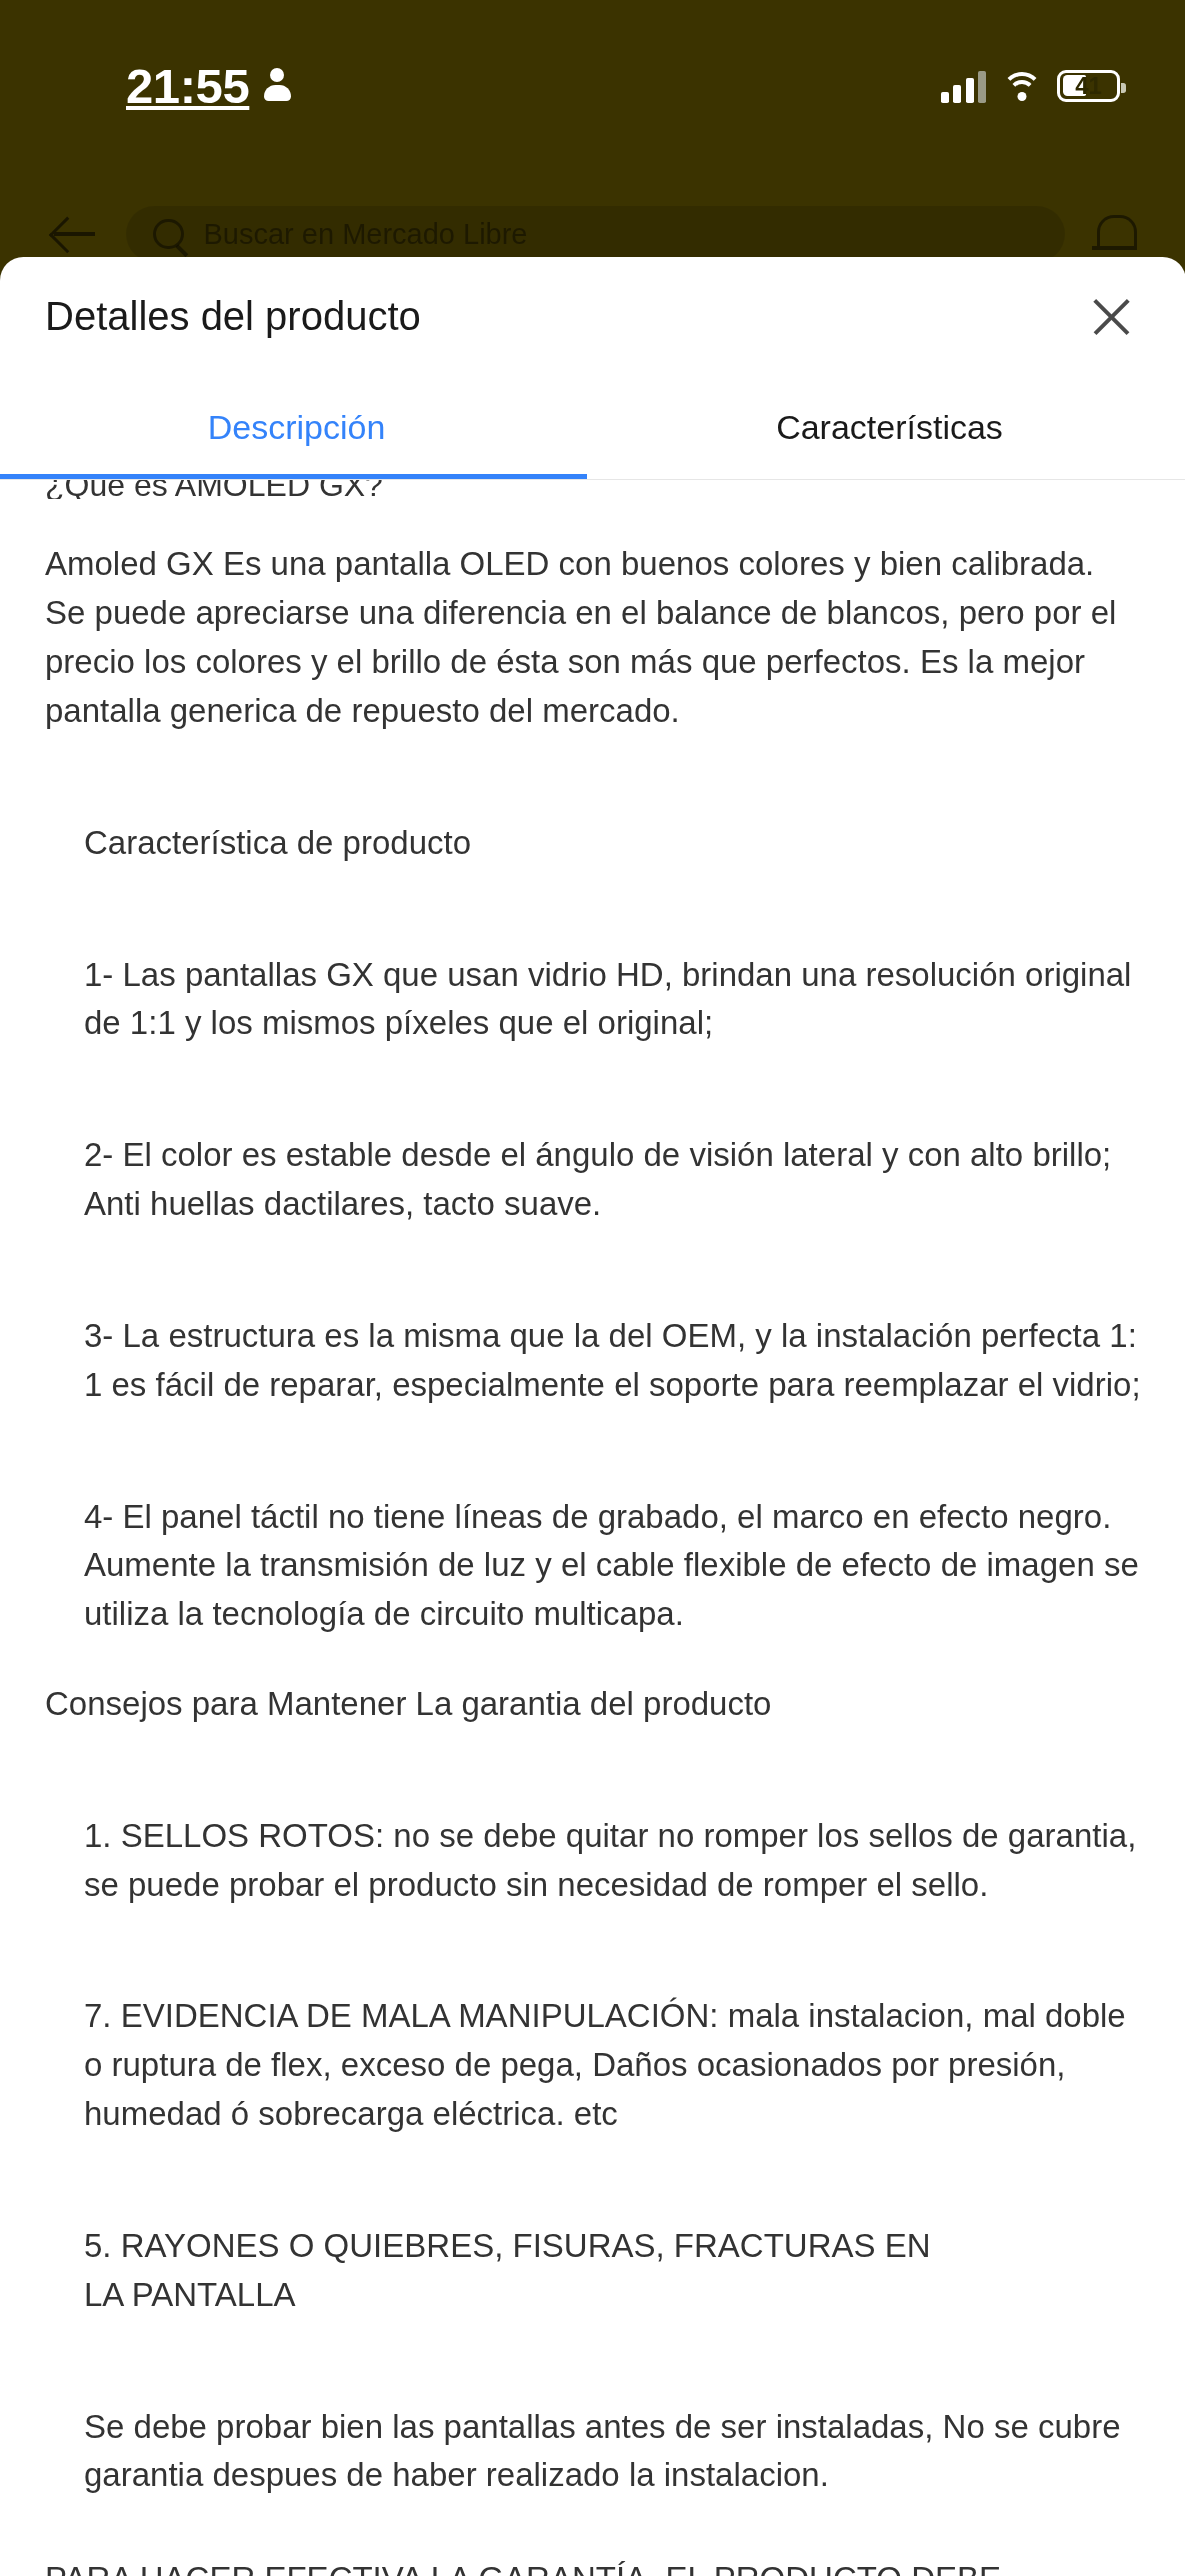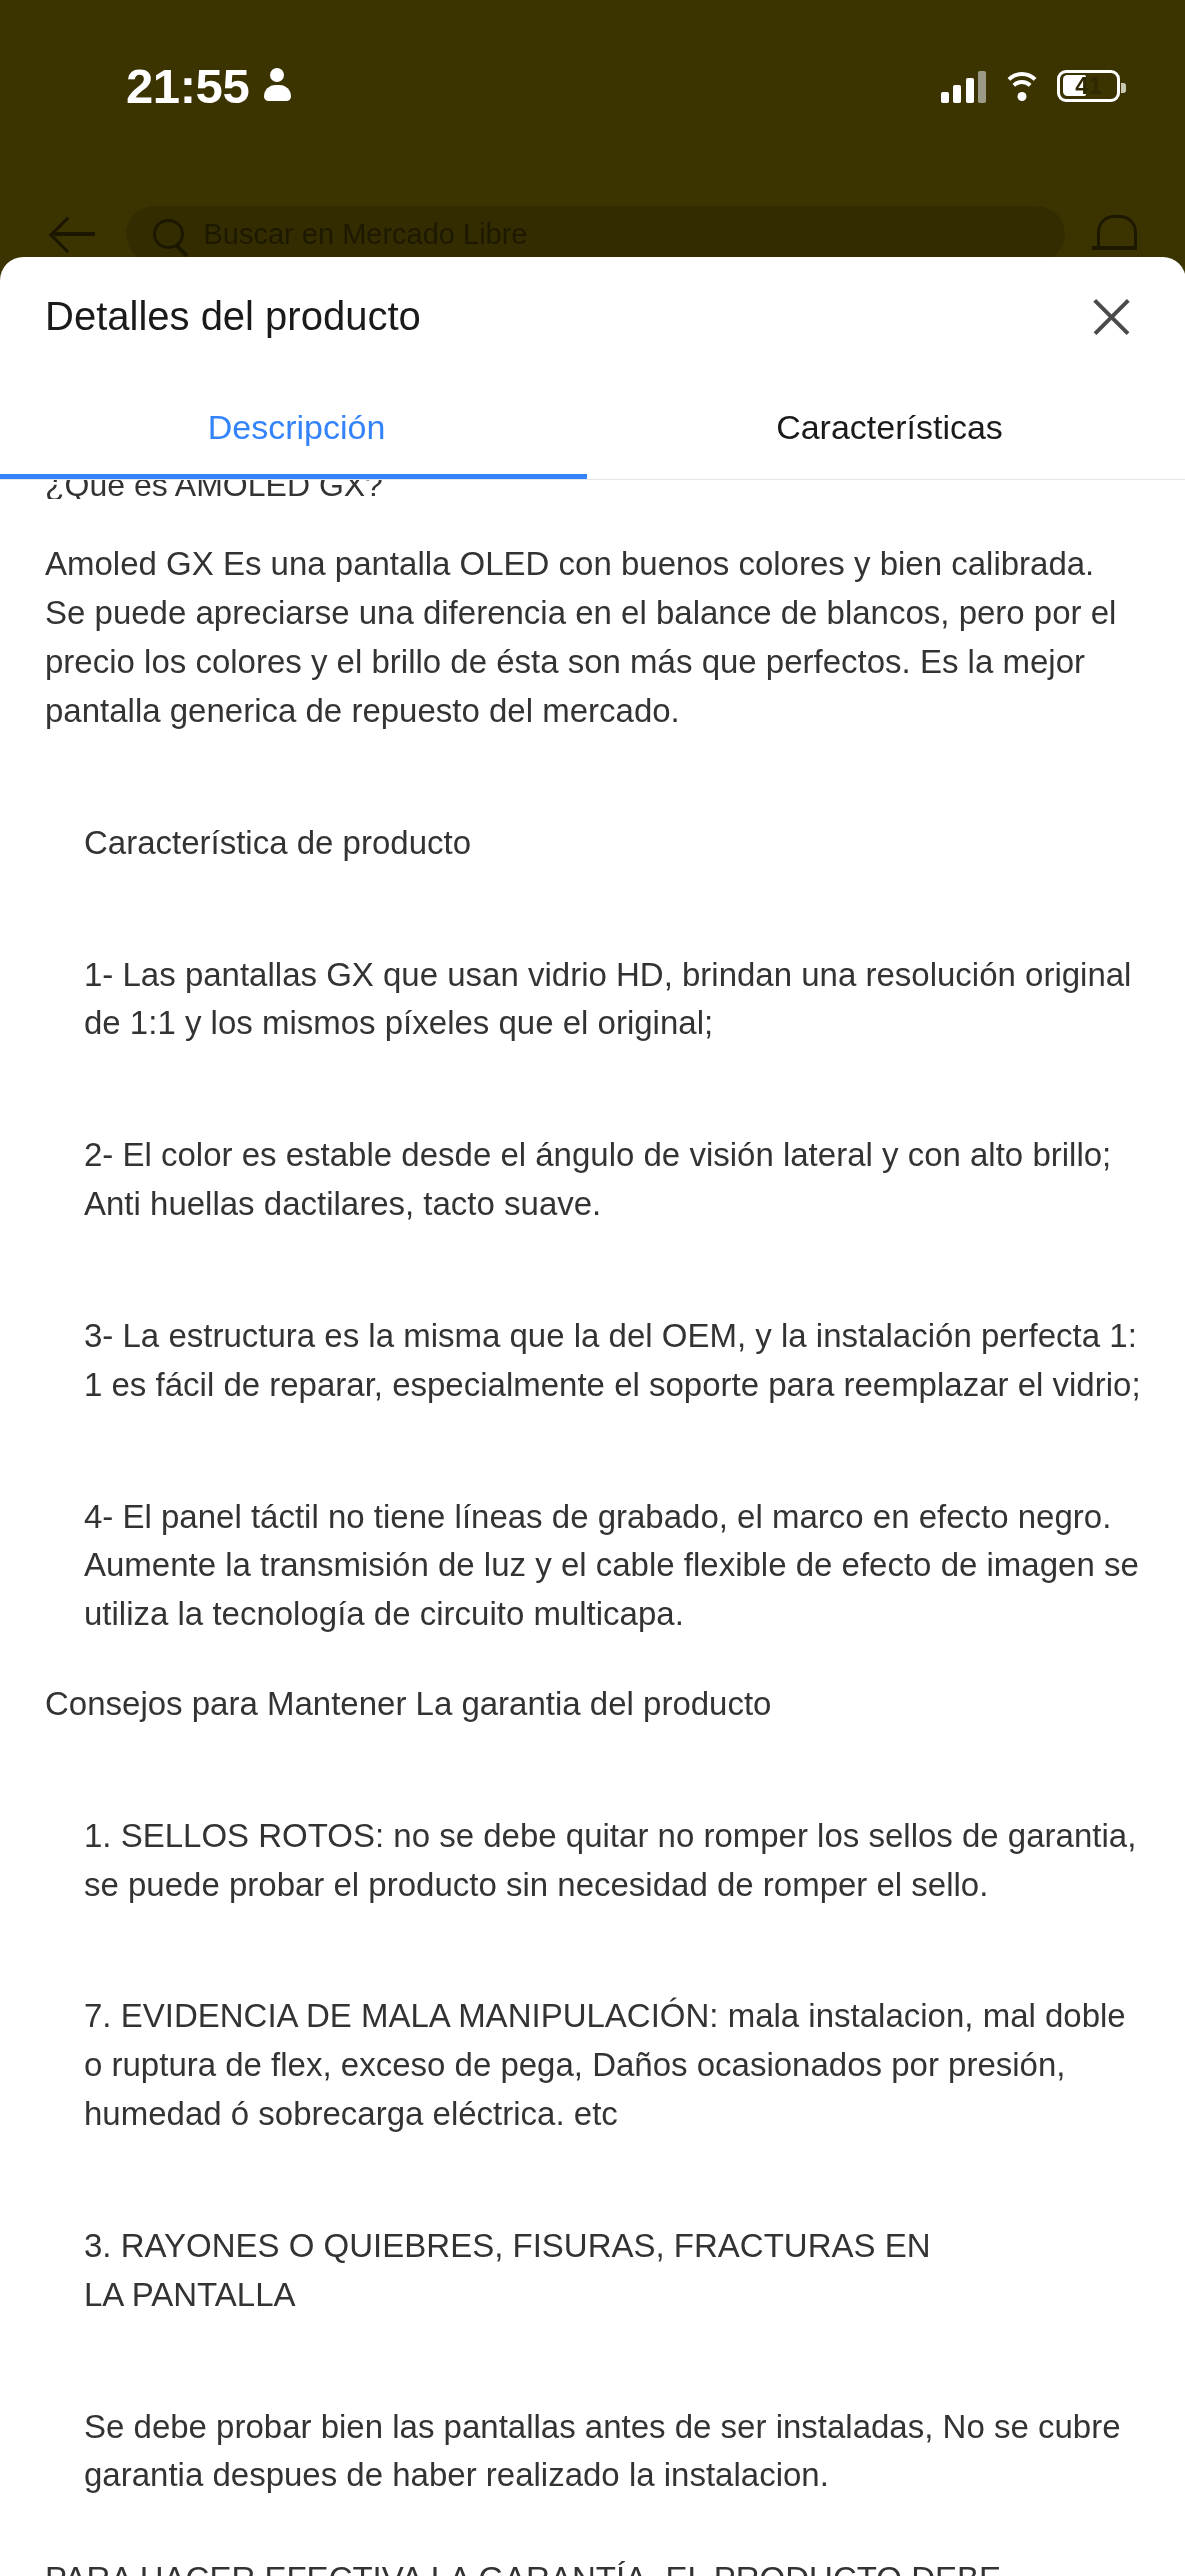--- a/index.html
+++ b/index.html
@@ -39,20 +39,21 @@
   .status-left {
     display: flex;
     align-items: center;
     gap: 12.6px;
   }
   .status-time {
     color: #ffffff;
     font-size: 49px;
     font-weight: bold;
     letter-spacing: -0.4px;
+    text-decoration: underline;
   }
   .person-icon {
     width: 30.5px;
     height: 36px;
     position: relative;
   }
   .person-icon::before {
     content: "";
     position: absolute;
     top: 0; left: 8px;
@@ -376,21 +377,21 @@
       <div class="para">Amoled GX Es una pantalla OLED con buenos colores y bien calibrada.
 Se puede apreciarse una diferencia en el balance de blancos, pero por el precio los colores y el brillo de ésta son más que perfectos. Es la mejor pantalla generica de repuesto del mercado.</div>
       <div class="para gap-lg">Característica de producto</div>
       <div class="para gap-lg">1- Las pantallas GX que usan vidrio HD, brindan una resolución original de 1:1 y los mismos píxeles que el original;</div>
       <div class="para gap-lg">2- El color es estable desde el ángulo de visión lateral y con alto brillo; Anti huellas dactilares, tacto suave.</div>
       <div class="para gap-lg">3- La estructura es la misma que la del OEM, y la instalación perfecta 1: 1 es fácil de reparar, especialmente el soporte para reemplazar el vidrio;</div>
       <div class="para gap-lg">4- El panel táctil no tiene líneas de grabado, el marco en efecto negro. Aumente la transmisión de luz y el cable flexible de efecto de imagen se utiliza la tecnología de circuito multicapa.</div>
       <div class="para gap-xl">Consejos para Mantener La garantia del producto</div>
       <div class="para gap-lg">1. SELLOS ROTOS: no se debe quitar no romper los sellos de garantia, se puede probar el producto sin necesidad de romper el sello.</div>
       <div class="para gap-lg">7. EVIDENCIA DE MALA MANIPULACIÓN: mala instalacion, mal doble o ruptura de flex, exceso de pega, Daños ocasionados por presión, humedad ó sobrecarga eléctrica. etc</div>
-      <div class="para gap-lg">3. RAYONES O QUIEBRES, FISURAS, FRACTURAS EN
+      <div class="para gap-lg">5. RAYONES O QUIEBRES, FISURAS, FRACTURAS EN
 LA PANTALLA</div>
       <div class="para gap-lg">Se debe probar bien las pantallas antes de ser instaladas, No se cubre garantia despues de haber realizado la instalacion.</div>
       <div class="para-cut">PARA HACER EFECTIVA LA GARANTÍA, EL PRODUCTO DEBE</div>
     </div>
 
   </div>
 </div>
 
 
 </body></html>

